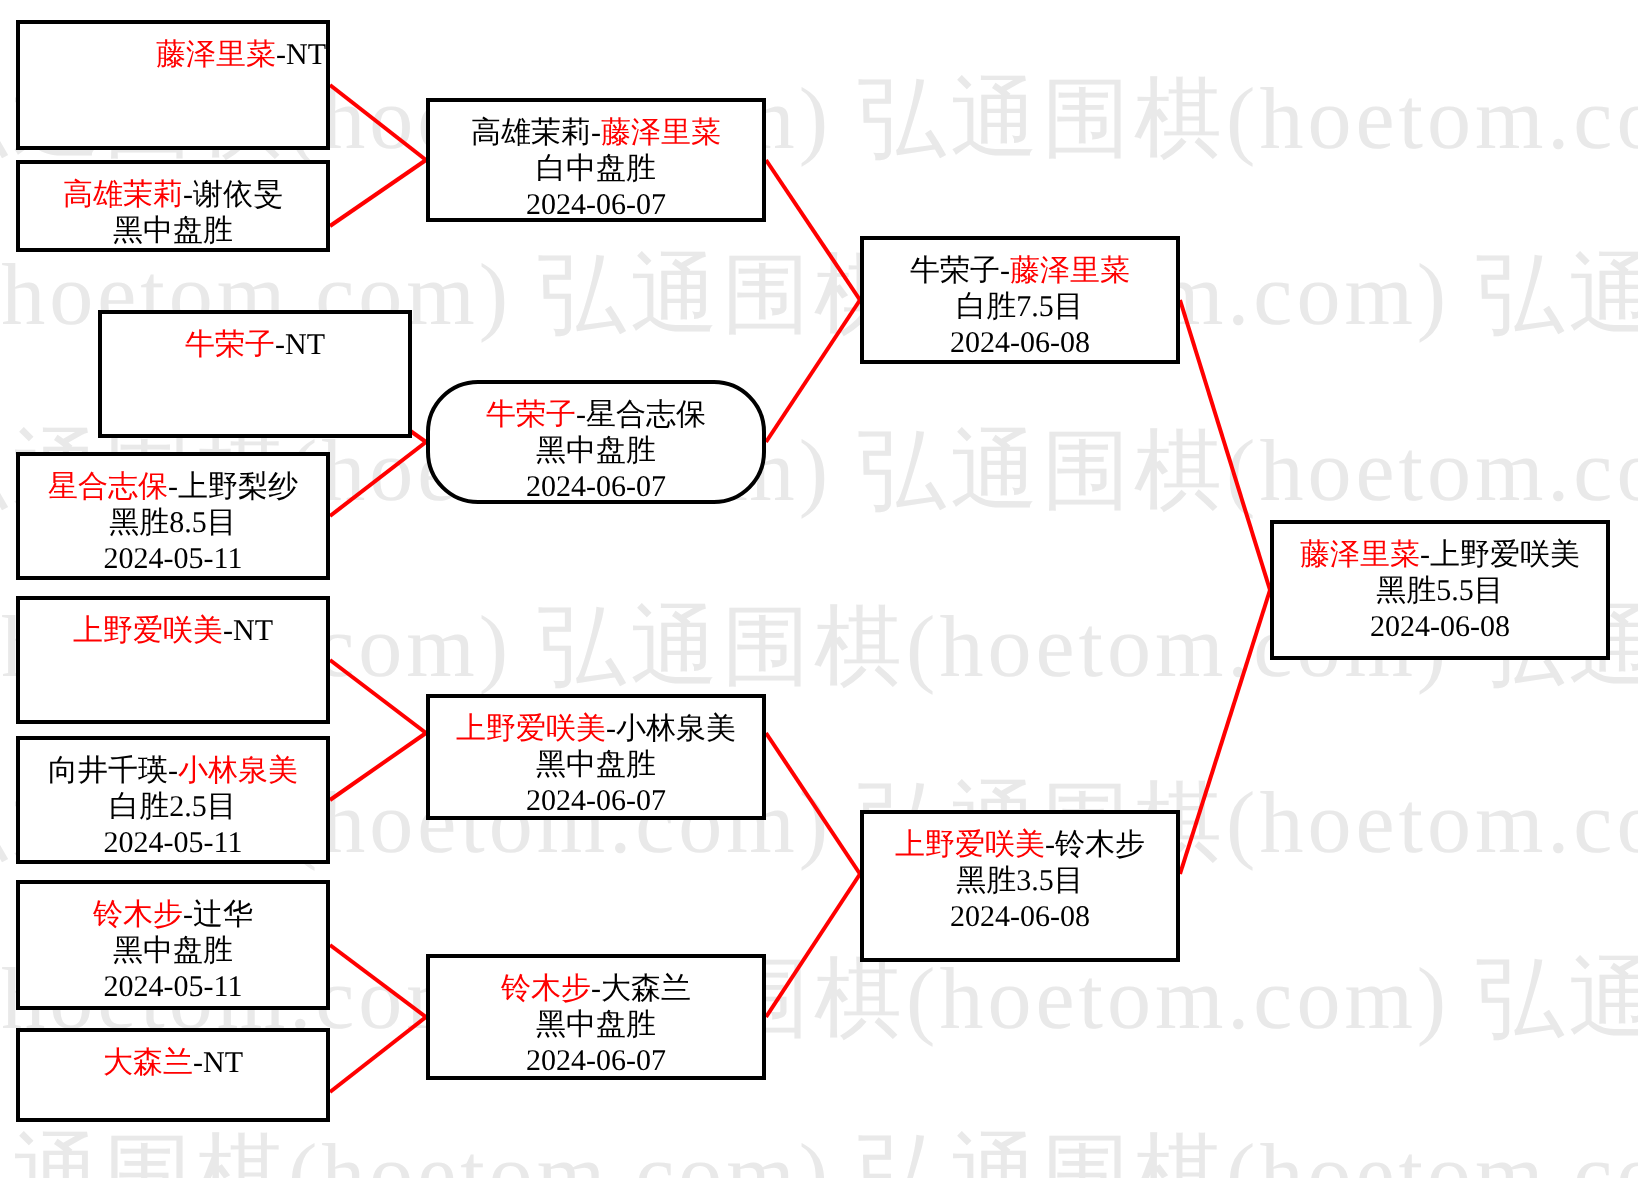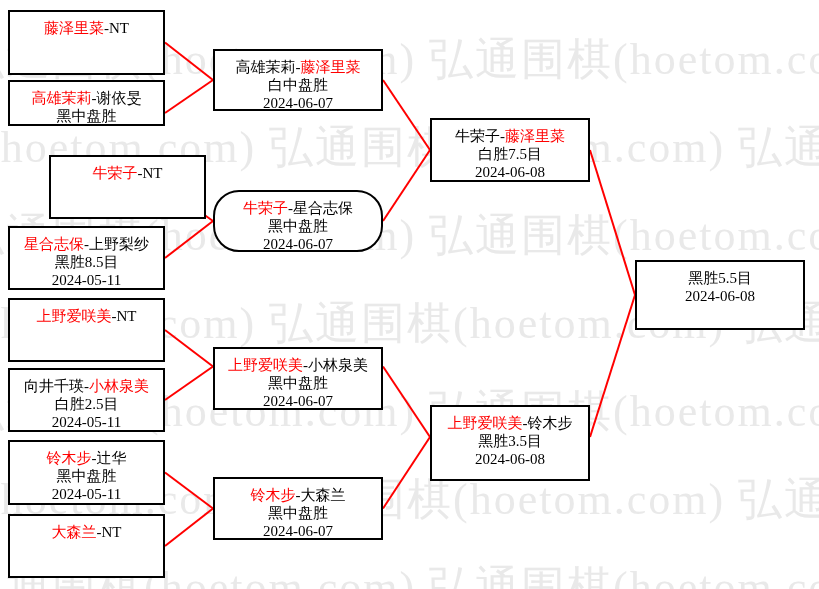--- a/index.html
+++ b/index.html
@@ -65,21 +65,21 @@
       <line x1="165" y1="472.5" x2="213" y2="508.5" stroke="#ff0000" stroke-width="2"></line>
       <line x1="165" y1="546" x2="213" y2="508.5" stroke="#ff0000" stroke-width="2"></line>
       <line x1="383" y1="80" x2="430" y2="150" stroke="#ff0000" stroke-width="2"></line>
       <line x1="383" y1="221" x2="430" y2="150" stroke="#ff0000" stroke-width="2"></line>
       <line x1="383" y1="366.5" x2="430" y2="437" stroke="#ff0000" stroke-width="2"></line>
       <line x1="383" y1="508.5" x2="430" y2="437" stroke="#ff0000" stroke-width="2"></line>
       <line x1="590" y1="150" x2="635" y2="295" stroke="#ff0000" stroke-width="2"></line>
       <line x1="590" y1="437" x2="635" y2="295" stroke="#ff0000" stroke-width="2"></line>
     </svg>
   <div id="boxes">
-      <div class="match-box" style="left: 8px; top: 10px; width: 157px; height: 65px;">
+      <div class="match-box" style="left: 8px; top: 10px; width: 157px; height: 65px; text-align: right;">
         <div class="match-line"><span class="winner">藤泽里菜</span><span>-</span><span>NT</span></div>
       </div>
       <div class="match-box" style="left: 8px; top: 80px; width: 157px; height: 46px;">
         <div class="match-line"><span class="winner">高雄茉莉</span><span>-</span><span>谢依旻</span></div>
         <div class="match-line">黑中盘胜</div>
         <div class="match-line">2024-05-11</div>
       </div>
       <div class="match-box" style="left: 8px; top: 155px; width: 157px; height: 64px; margin-left: 41px;">
         <div class="match-line"><span class="winner">牛荣子</span><span>-</span><span>NT</span></div>
       </div>
@@ -94,21 +94,21 @@
       <div class="match-box" style="left: 8px; top: 368px; width: 157px; height: 64px;">
         <div class="match-line"><span>向井千瑛</span><span>-</span><span class="winner">小林泉美</span></div>
         <div class="match-line">白胜2.5目</div>
         <div class="match-line">2024-05-11</div>
       </div>
       <div class="match-box" style="left: 8px; top: 440px; width: 157px; height: 65px;">
         <div class="match-line"><span class="winner">铃木步</span><span>-</span><span>辻华</span></div>
         <div class="match-line">黑中盘胜</div>
         <div class="match-line">2024-05-11</div>
       </div>
-      <div class="match-box" style="left: 8px; top: 514px; width: 157px; height: 64px;">
+      <div class="match-box" style="left: 8px; top: 514px; width: 157px; height: 47px;">
         <div class="match-line"><span class="winner">大森兰</span><span>-</span><span>NT</span></div>
       </div>
       <div class="match-box" style="left: 213px; top: 49px; width: 170px; height: 62px;">
         <div class="match-line"><span>高雄茉莉</span><span>-</span><span class="winner">藤泽里菜</span></div>
         <div class="match-line">白中盘胜</div>
         <div class="match-line">2024-06-07</div>
       </div>
       <div class="match-box" style="left: 213px; top: 190px; width: 170px; height: 62px; border-radius: 26px;">
         <div class="match-line"><span class="winner">牛荣子</span><span>-</span><span>星合志保</span></div>
         <div class="match-line">黑中盘胜</div>
@@ -128,17 +128,18 @@
         <div class="match-line"><span>牛荣子</span><span>-</span><span class="winner">藤泽里菜</span></div>
         <div class="match-line">白胜7.5目</div>
         <div class="match-line">2024-06-08</div>
       </div>
       <div class="match-box" style="left: 430px; top: 405px; width: 160px; height: 76px;">
         <div class="match-line"><span class="winner">上野爱咲美</span><span>-</span><span>铃木步</span></div>
         <div class="match-line">黑胜3.5目</div>
         <div class="match-line">2024-06-08</div>
       </div>
       <div class="match-box" style="left: 635px; top: 260px; width: 170px; height: 70px;">
+        <div class="match-line"><span class="winner">藤泽里菜</span><span>-</span><span>上野爱咲美</span></div>
         <div class="match-line">黑胜5.5目</div>
         <div class="match-line">2024-06-08</div>
       </div>
     </div>
 </div>
 
 </body></html>

